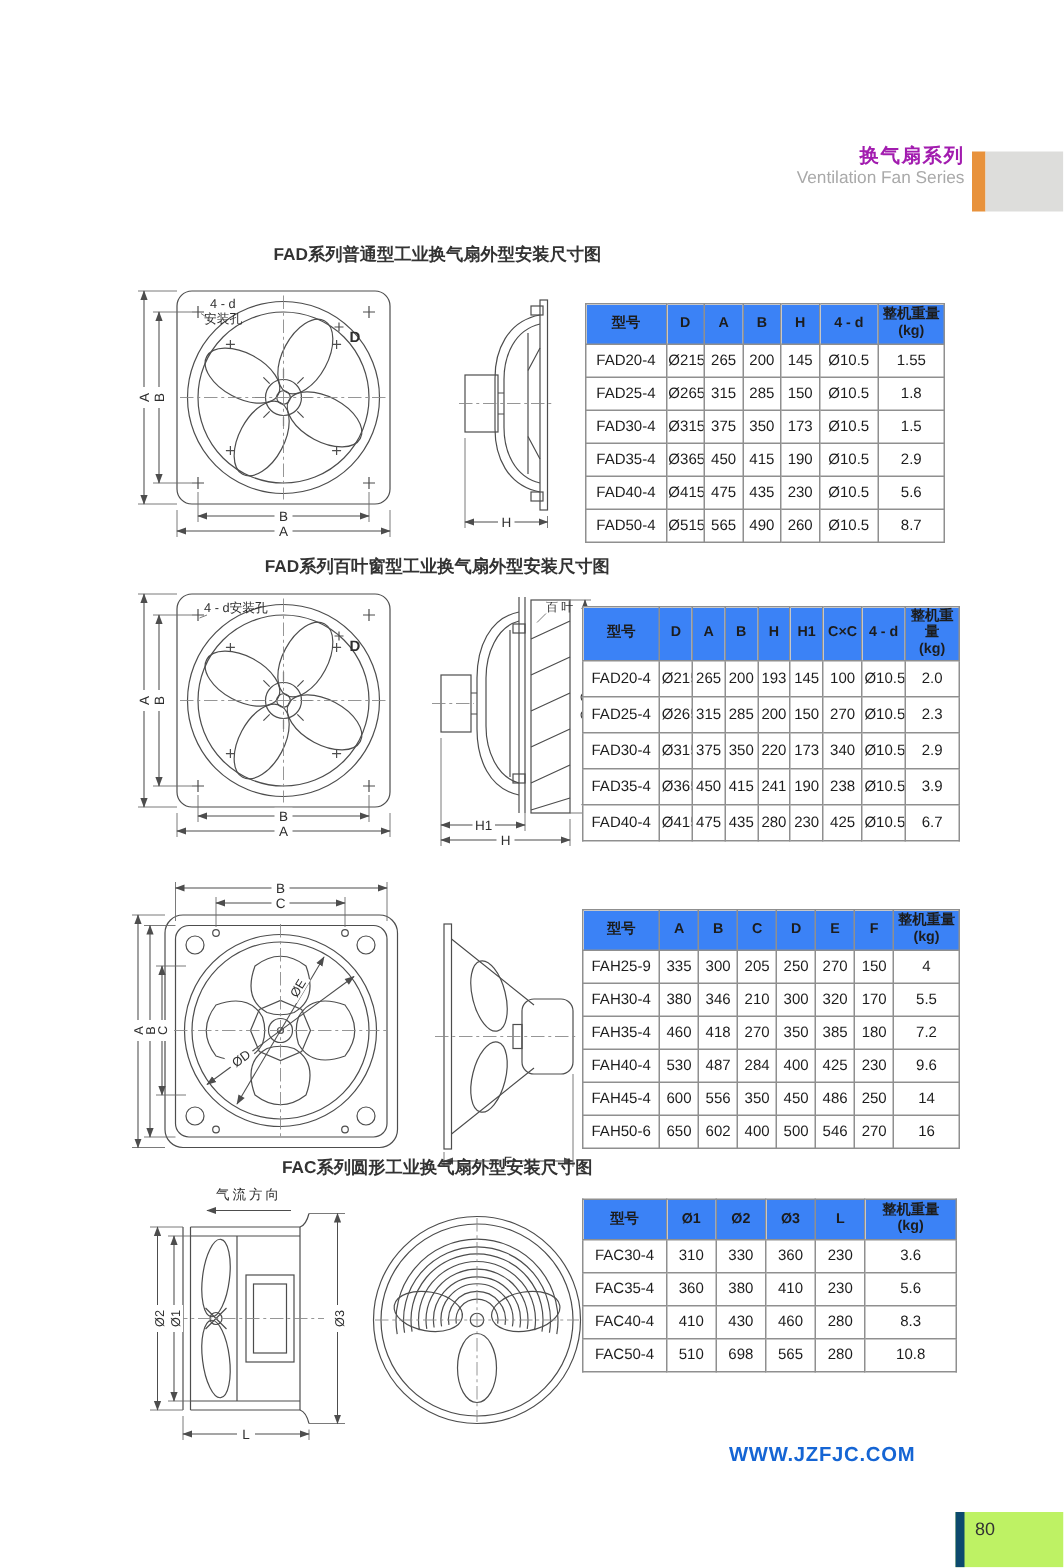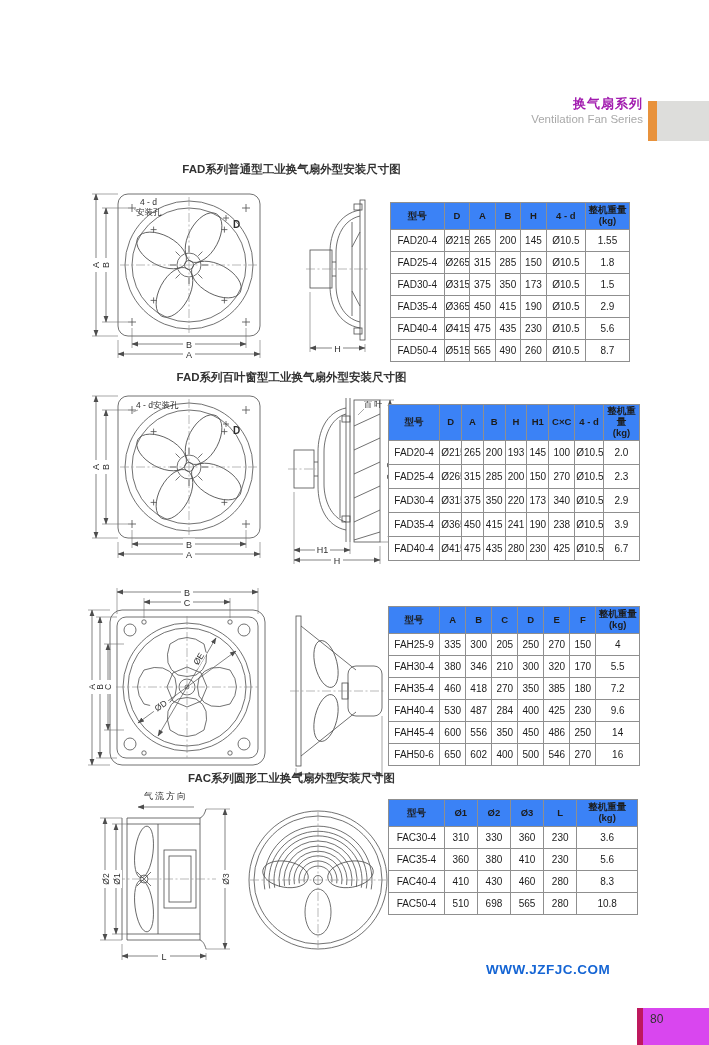--- a/index.html
+++ b/index.html
@@ -30,21 +30,21 @@
   .draw{position:absolute;}
   .draw path,.draw rect,.draw circle,.draw ellipse,.draw line,.draw polygon{fill:none;stroke:#4d4d4d;stroke-width:0.8;}
   .draw .cl{stroke:#8a8a8a;stroke-width:0.6;stroke-dasharray:9 2.5 2 2.5;}
   .draw .dim{stroke-width:0.7;}
   .draw .ext{stroke-width:0.6;stroke:#6b6b6b;}
   .draw text{fill:#2e2e2e;stroke:none;font-size:9px;font-family:"Liberation Sans","DejaVu Sans",sans-serif;}
   .draw .wbg{fill:#fff;stroke:none;}
 
   
   .website{position:absolute;left:486px;top:949px;font-size:13.5px;font-weight:bold;color:#1565d4;letter-spacing:0.5px;margin-top:13px;}
-  .pagebox{position:absolute;left:637px;top:1008px;width:67px;height:37px;background:#d946ef;border-left:6px solid #be185d;}
+  .pagebox{position:absolute;left:637px;top:1008px;width:67px;height:37px;background:#bef264;border-left:6px solid #0c4a6e;}
   .pagenum{margin:4px 0 0 7px;font-size:12px;color:#333;}
 </style>
 </head>
 <body>
 
 <svg width="0" height="0" style="position:absolute">
   <defs>
     <marker id="ma" markerWidth="7" markerHeight="6" refX="0.5" refY="3" orient="auto" markerUnits="userSpaceOnUse">
       <path d="M6.5,0.6 L0,3 L6.5,5.4 Z" fill="#4d4d4d" stroke="none"></path>
     </marker>

